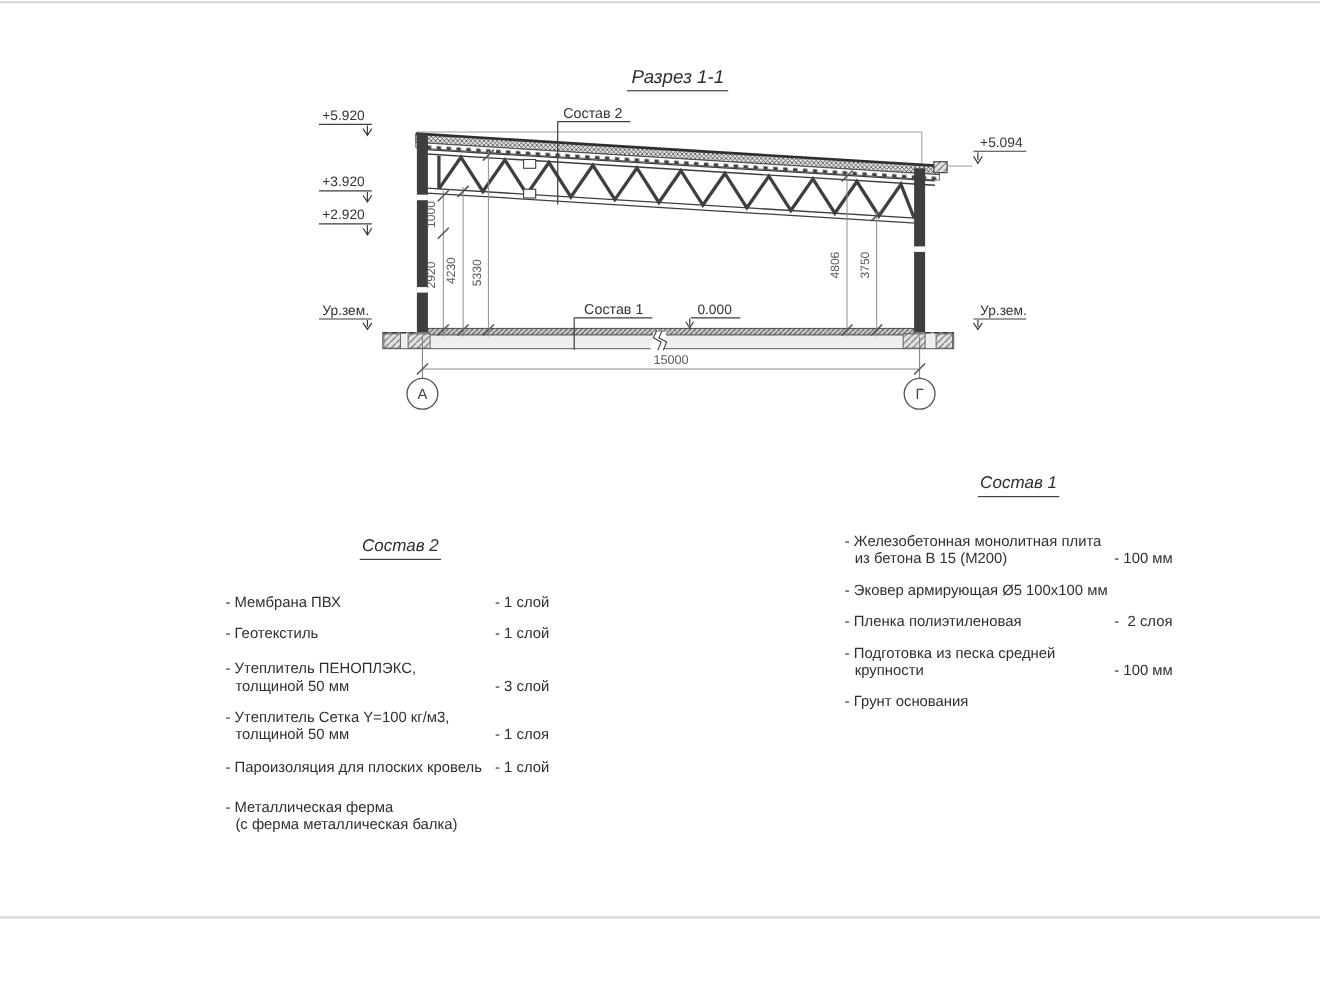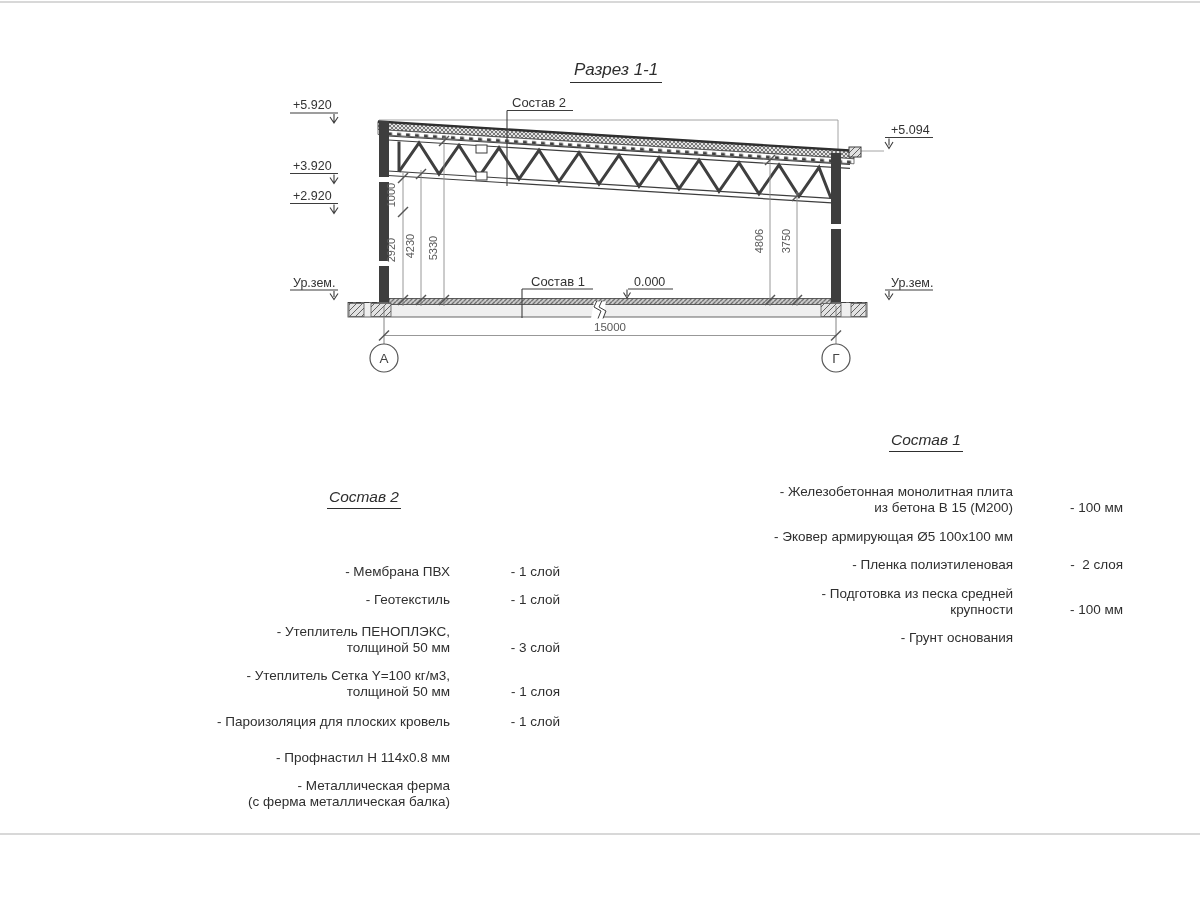--- a/index.html
+++ b/index.html
@@ -5,21 +5,21 @@
   html,body{margin:0;padding:0;background:#fff;}
   #page{position:relative;width:1200px;height:836px;background:#ffffff;overflow:hidden;
         font-family:"Liberation Sans", sans-serif;color:#303030;}
   .edge{position:absolute;left:0;width:1200px;height:2px;background:#d8d8d8;}
   #drawing-svg{position:absolute;left:0;top:0;}
   .sheet-title{position:absolute;left:570px;top:60px;font-size:17px;font-style:italic;
         color:#2e2e2e;border-bottom:1.4px solid #2e2e2e;padding:0 4px 2px 4px;}
   .list-title{position:absolute;font-size:15.5px;font-style:italic;color:#2e2e2e;
         border-bottom:1.3px solid #2e2e2e;padding:0 2px 2px 2px;}
   .mat-list{position:absolute;font-size:13.5px;line-height:16px;color:#2f2f2f;}
-  .mat-item{display:flex;align-items:flex-end;text-align:right;}
+  .mat-item{display:flex;align-items:flex-end;}
   .mat-label{width:245px;}
   .mat-label .cont{padding-left:9px;}
   .mat-value{white-space:pre;width:110px;}
 </style>
 </head>
 <body>
 
 <div id="page">
   <div class="edge" style="top:1px"></div>
   <div class="edge" style="bottom:1px"></div>
@@ -179,21 +179,21 @@
       <circle cx="384" cy="358" r="14" fill="#ffffff" stroke="#555" stroke-width="1.2"></circle>
       <text x="384" y="363" font-size="13.5" fill="#444" text-anchor="middle">А</text>
     </g>
     <g>
       <circle cx="836" cy="358" r="14" fill="#ffffff" stroke="#555" stroke-width="1.2"></circle>
       <text x="836" y="363" font-size="13.5" fill="#444" text-anchor="middle">Г</text>
     </g>
   </svg>
 
   <div class="list-title" style="left:327px;top:488px;">Состав 2</div>
-  <div class="mat-list" style="left:205px;top:564px;width:370px;">
+  <div class="mat-list" style="left:205px;top:540px;width:370px;">
     <div class="mat-item" style="margin-bottom:12px">
       <div class="mat-label">
           <div>- Мембрана ПВХ</div>
         </div>
       <div class="mat-value">- 1 слой</div>
     </div>
     <div class="mat-item" style="margin-bottom:16px">
       <div class="mat-label">
           <div>- Геотекстиль</div>
         </div>
@@ -211,26 +211,20 @@
         <div>- Утеплитель Сетка Y=100 кг/м3,</div>
         <div class="cont">толщиной 50 мм</div>
       </div>
       <div class="mat-value">- 1 слоя</div>
     </div>
     <div class="mat-item" style="margin-bottom:20px">
       <div class="mat-label">
           <div>- Пароизоляция для плоских кровель</div>
         </div>
       <div class="mat-value">- 1 слой</div>
-    </div>
-    <div class="mat-item" style="margin-bottom:12px">
-      <div class="mat-label">
-          <div>- Профнастил Н 114х0.8 мм</div>
-        </div>
-      <div class="mat-value"></div>
     </div>
     <div class="mat-item">
       <div class="mat-label">
         <div>- Металлическая ферма</div>
         <div class="cont">(с ферма металлическая балка)</div>
       </div>
       <div class="mat-value"></div>
     </div>
   </div>
 

